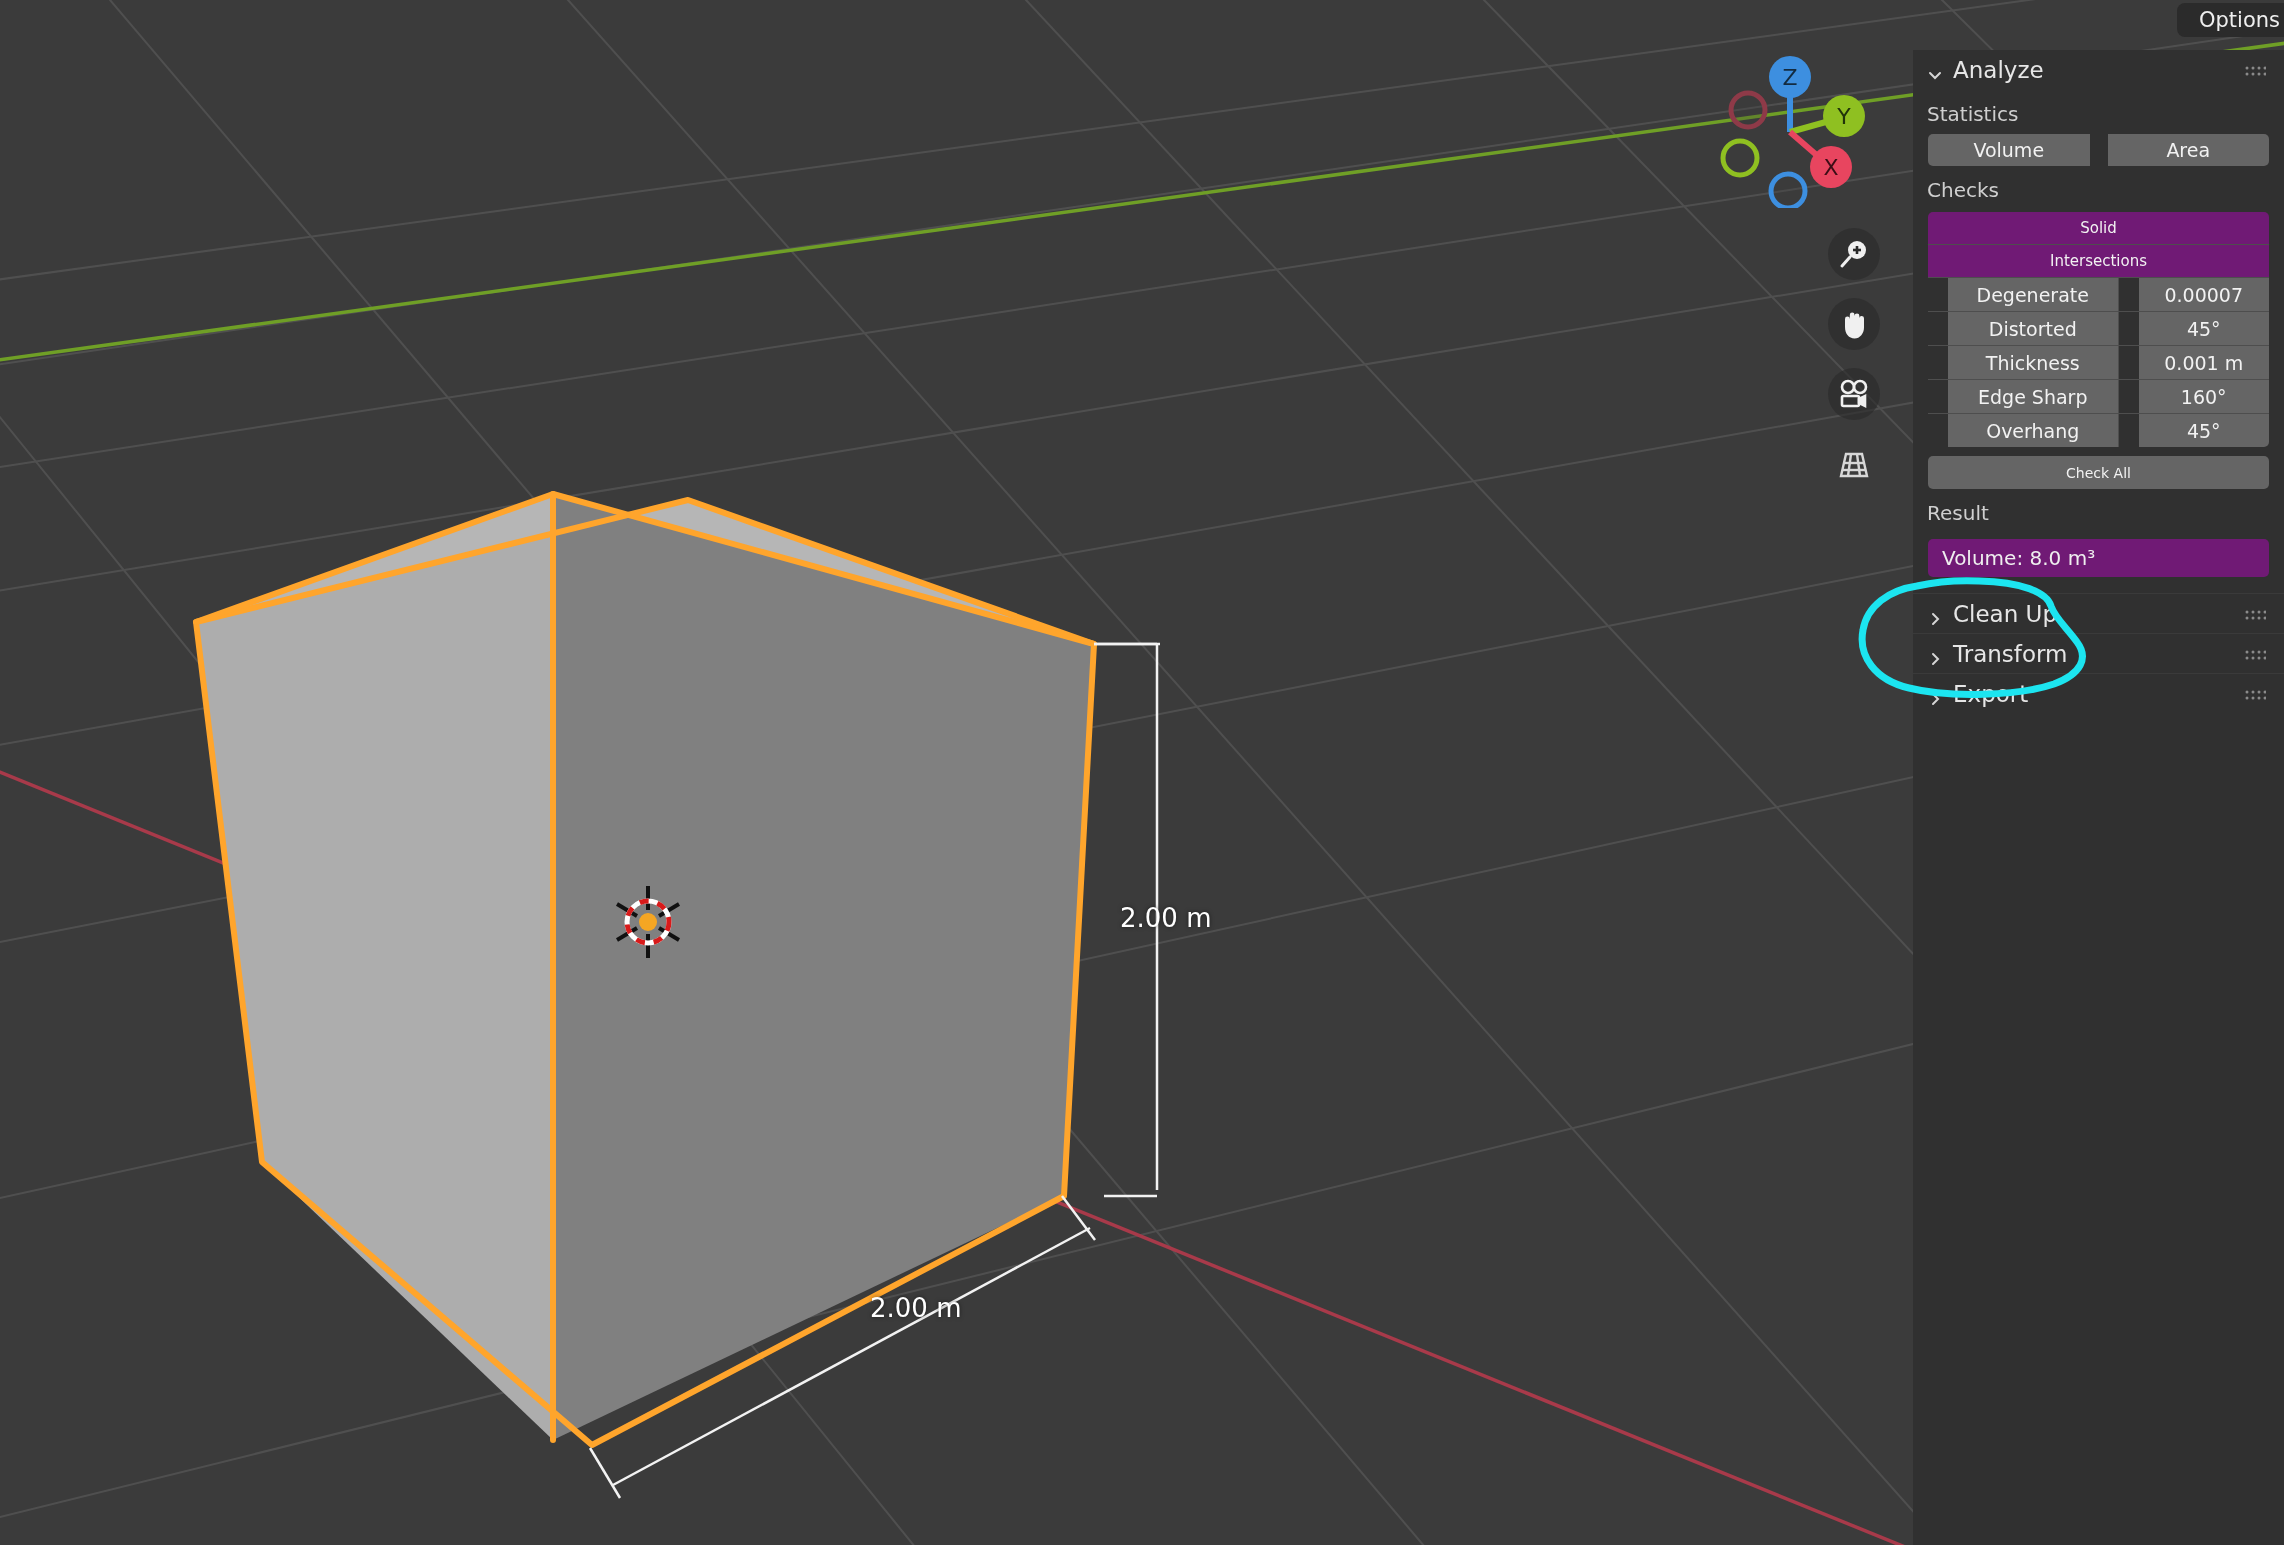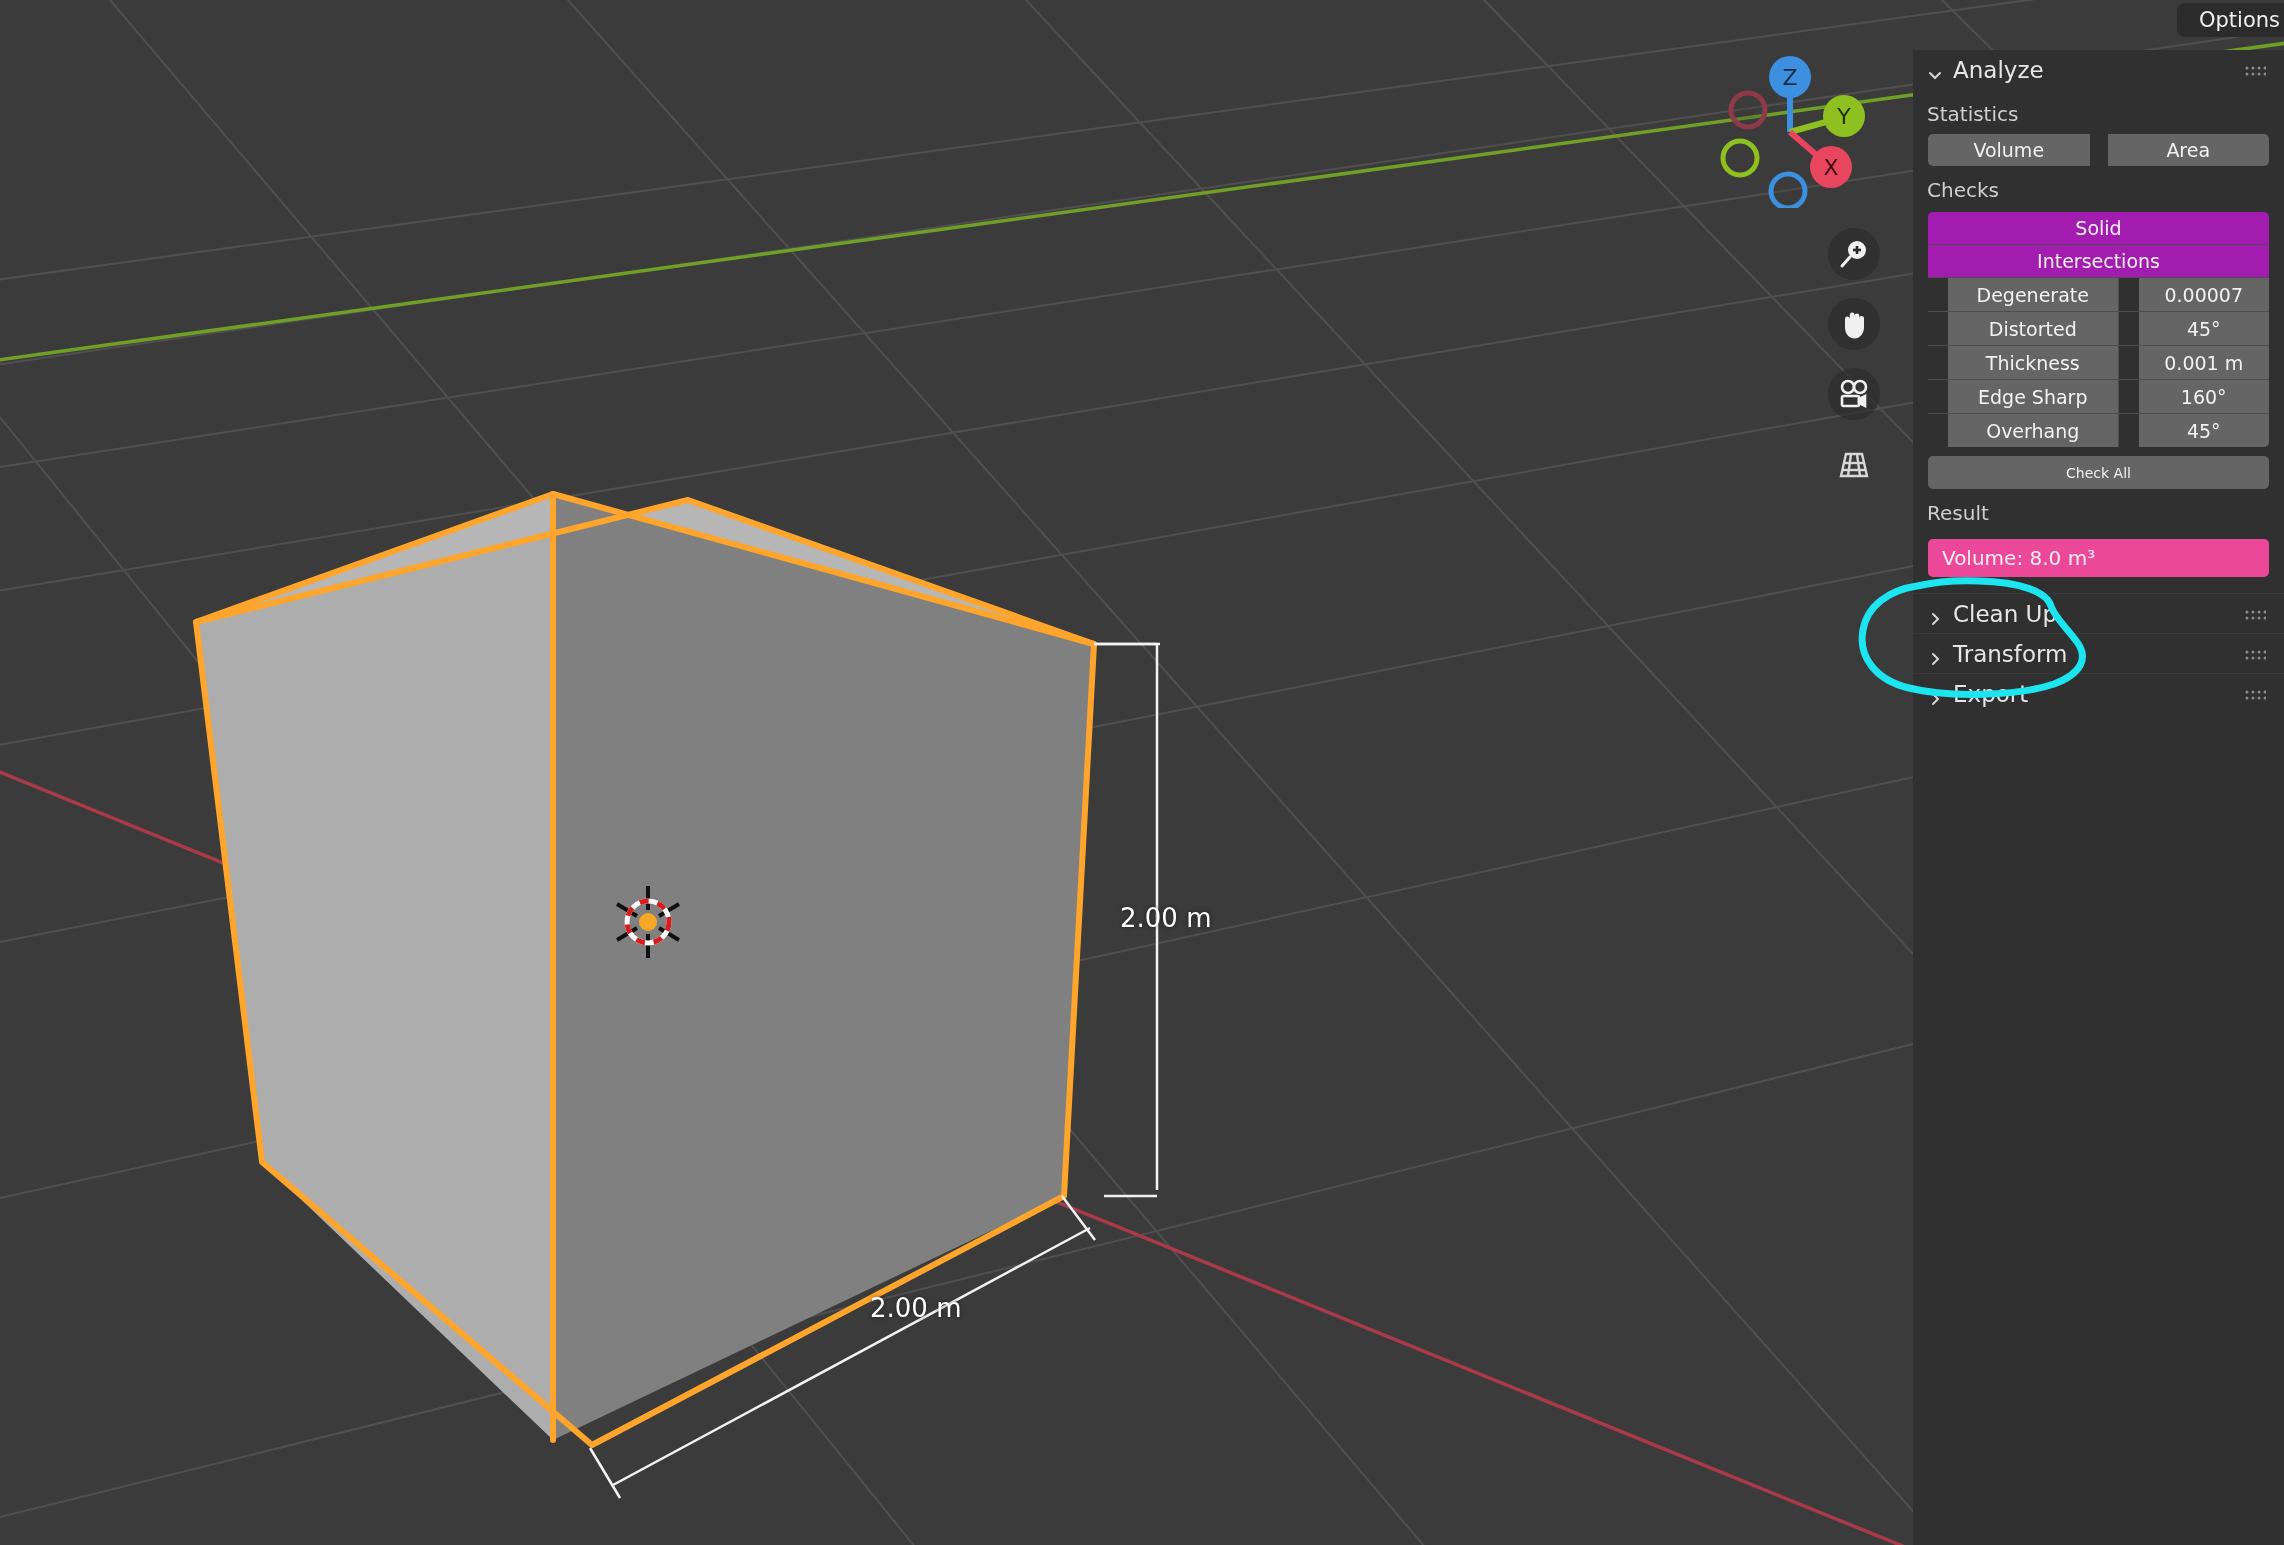--- a/index.html
+++ b/index.html
@@ -62,21 +62,21 @@
   .seg-btn {
     flex: 1; height: 32px; background: #656565; color: #f2f2f2;
     font-size: 19px; display: flex; align-items: center;
     justify-content: center; border-radius: 5px;
   }
   .seg-btn.left  { border-top-right-radius: 0; border-bottom-right-radius: 0; }
   .seg-btn.right { border-top-left-radius: 0; border-bottom-left-radius: 0; }
 
   .check-list { padding: 0 15px; margin-top: 2px; }
   .check-full {
-    height: 33px; background: #a21caf; color: #f2f2f2; font-size: 19px;
+    height: 33px; background: #701a75; color: #f2f2f2; font-size: 15px;
     display: flex; align-items: center; justify-content: center;
     border-bottom: 1px solid #4e4e4e;
   }
   .check-full.first { border-radius: 5px 5px 0 0; }
   .check-pair {
     display: flex; border-bottom: 1px solid #4e4e4e;
   }
   .check-pair:last-child { border-bottom: none; border-radius: 0 0 5px 5px; overflow: hidden; }
   .cp-name, .cp-val {
     height: 33px; background: #656565; color: #f2f2f2; font-size: 19px;
@@ -86,21 +86,21 @@
   .cp-val  { flex: 1; }
 
   .wide-btn {
     margin: 9px 15px 0 15px; height: 33px; border-radius: 5px;
     background: #656565; color: #f2f2f2; font-size: 14px;
     display: flex; align-items: center; justify-content: center;
   }
 
   .result-field {
     margin: 6px 15px 0 15px; height: 38px; border-radius: 5px;
-    background: #ec4899; color: #efefef; font-size: 20px;
+    background: #701a75; color: #efefef; font-size: 20px;
     display: flex; align-items: center; padding-left: 14px;
   }
 
   .collapsed {
     display: flex; align-items: center; gap: 10px;
     height: 40px; padding: 0 18px 0 14px;
     color: #e6e6e6; font-size: 23px;
     border-top: 1px solid #3a3a3a;
   }
   .collapsed .grip { margin-left: auto; }

